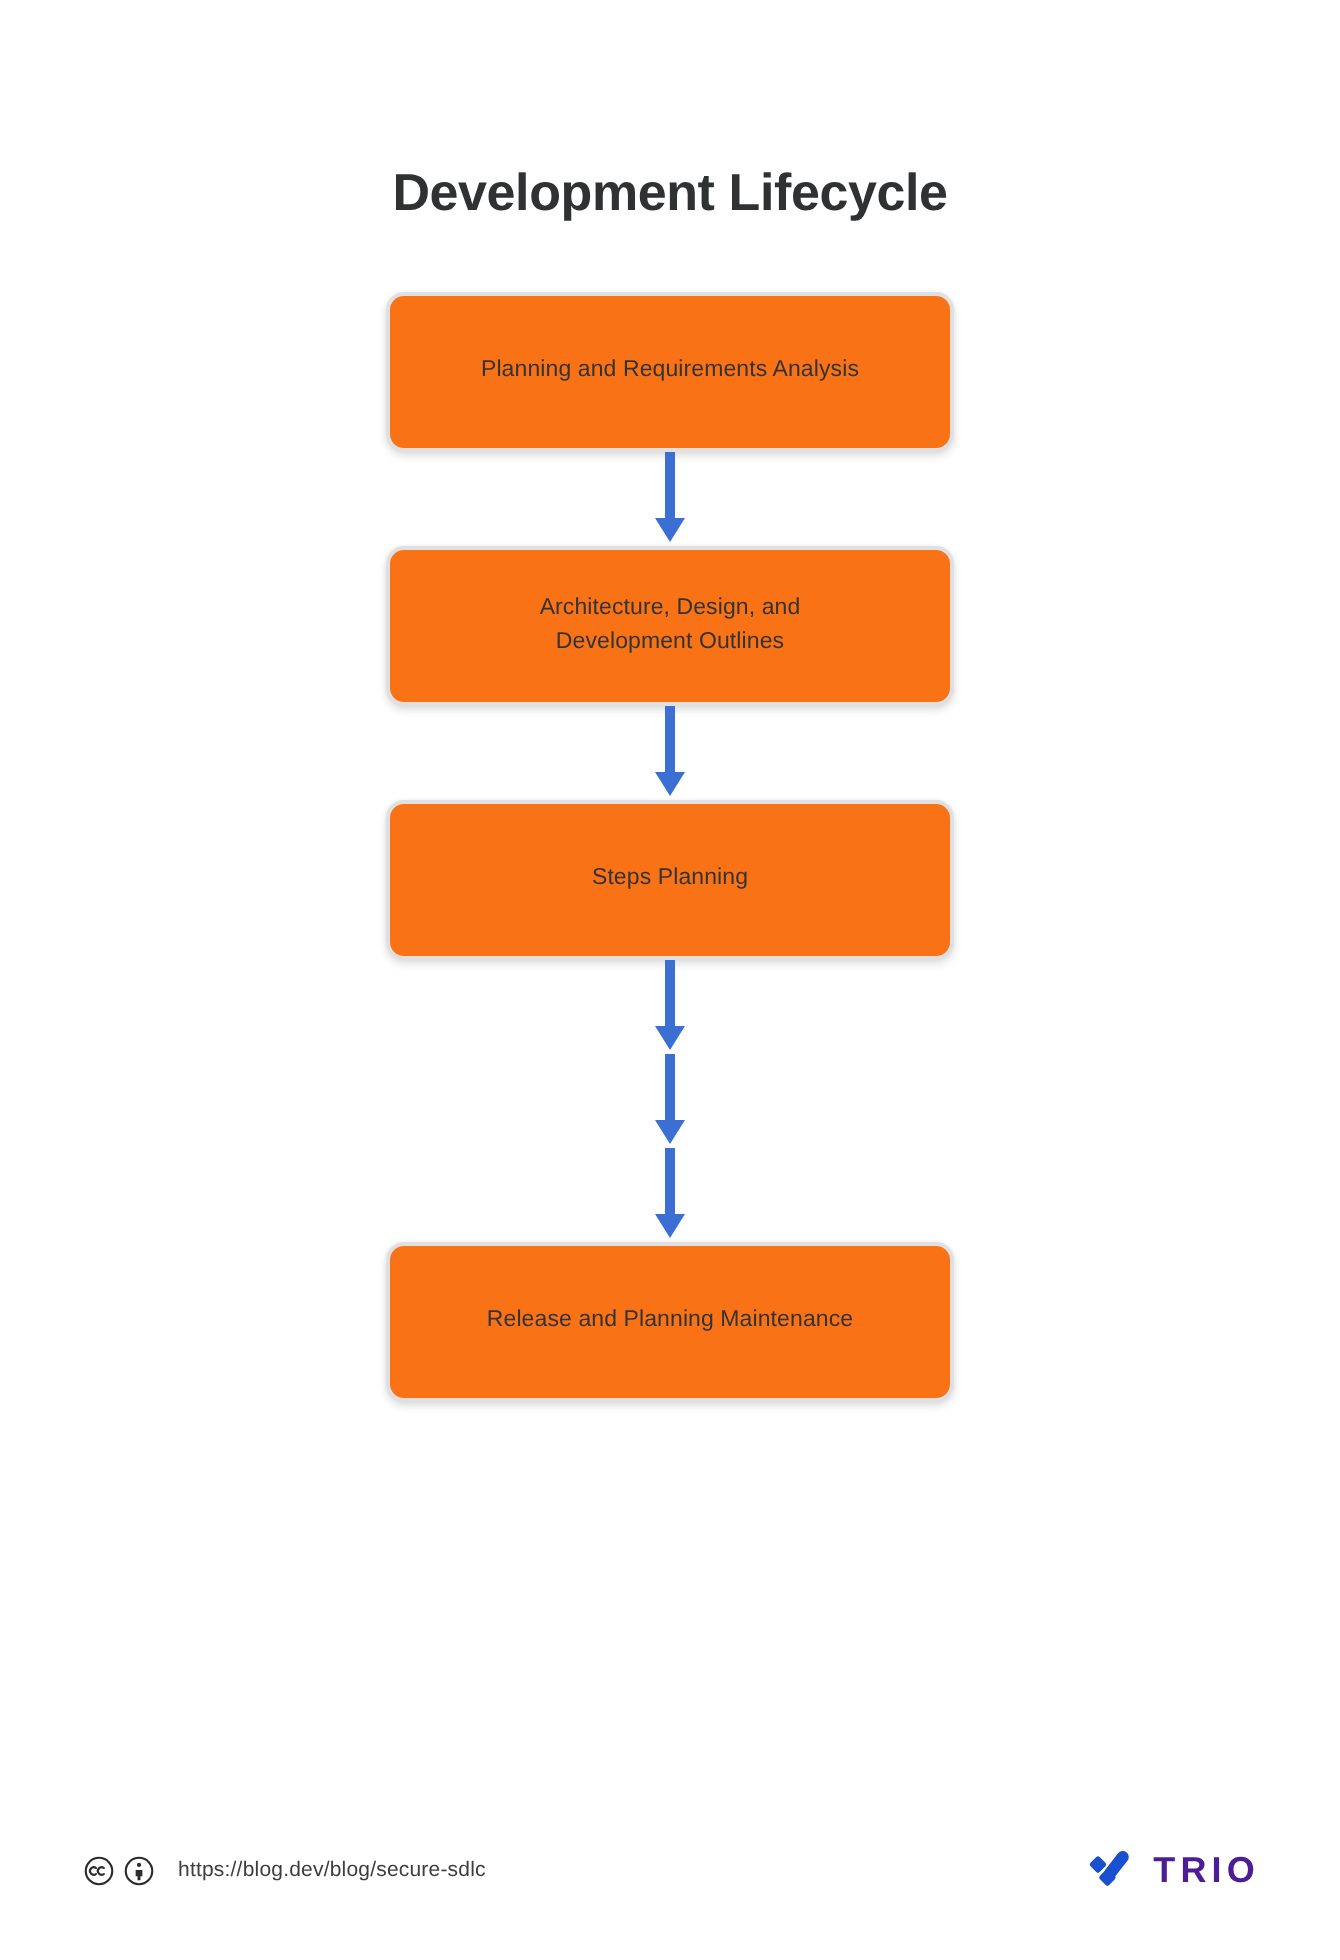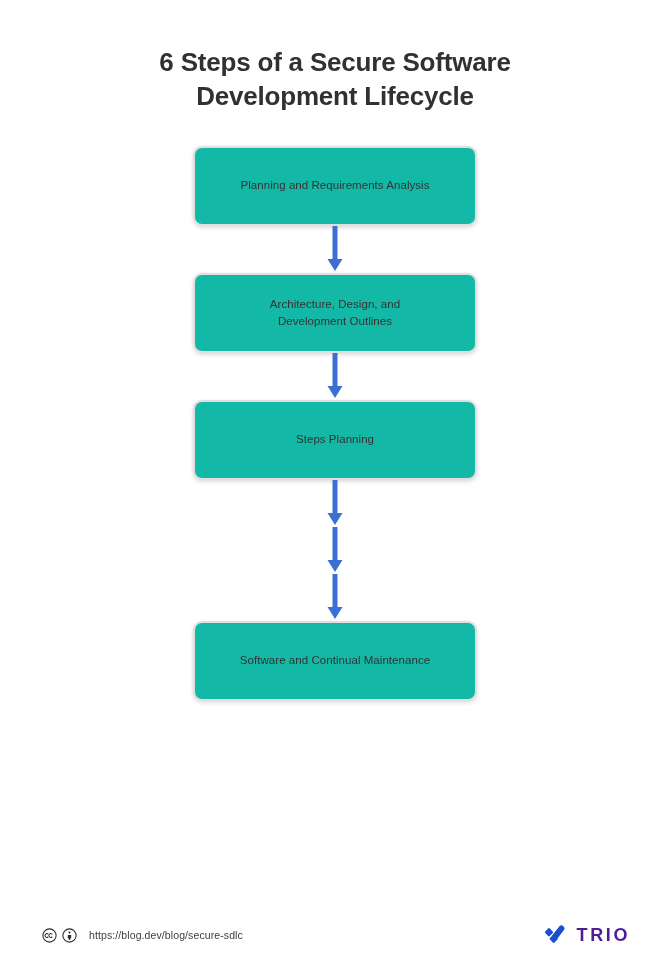--- a/index.html
+++ b/index.html
@@ -45,21 +45,21 @@
   .flow {
     margin-top: 32px;
     display: flex;
     flex-direction: column;
     align-items: center;
   }
 
   .node {
     width: 284px;
     height: 80px;
-    background: #14b8a6;
+    background: #f97316;
     border: 2px solid #e0e0e0;
     border-radius: 9px;
     box-shadow: 0 2px 4px rgba(0,0,0,0.13), 0 0 0 1px rgba(0,0,0,0.012);
     display: flex;
     align-items: center;
     justify-content: center;
     text-align: center;
   }
 
   .node-label {
@@ -122,21 +122,21 @@
     color: #4c1d95;
   }
 </style>
 </head>
 <body>
 
 <div class="page">
 
   <div class="title-wrap">
     <h1 class="title">
-      <span>6 Steps of a Secure Software</span><br>
+      <br>
       <span>Development Lifecycle</span>
     </h1>
   </div>
 
   <div class="flow">
 
     <div class="node">
       <span class="node-label">Planning and Requirements Analysis</span>
     </div>
 
@@ -170,21 +170,21 @@
       <polygon points="13,45 5.5,33 20.5,33" fill="#3B6FD4"></polygon>
     </svg>
 
 
     <svg class="connector" viewBox="0 0 26 47" xmlns="http://www.w3.org/2000/svg">
       <line x1="13" y1="0" x2="13" y2="36" stroke="#3B6FD4" stroke-width="5"></line>
       <polygon points="13,45 5.5,33 20.5,33" fill="#3B6FD4"></polygon>
     </svg>
 
     <div class="node">
-      <span class="node-label">Software and Continual Maintenance</span>
+      <span class="node-label">Release and Planning Maintenance</span>
     </div>
 
   </div>
 
   <div class="footer">
 
     <div class="footer-left">
       <div class="license-icons">
 
         <svg width="15" height="15" viewBox="0 0 24 24" xmlns="http://www.w3.org/2000/svg">

